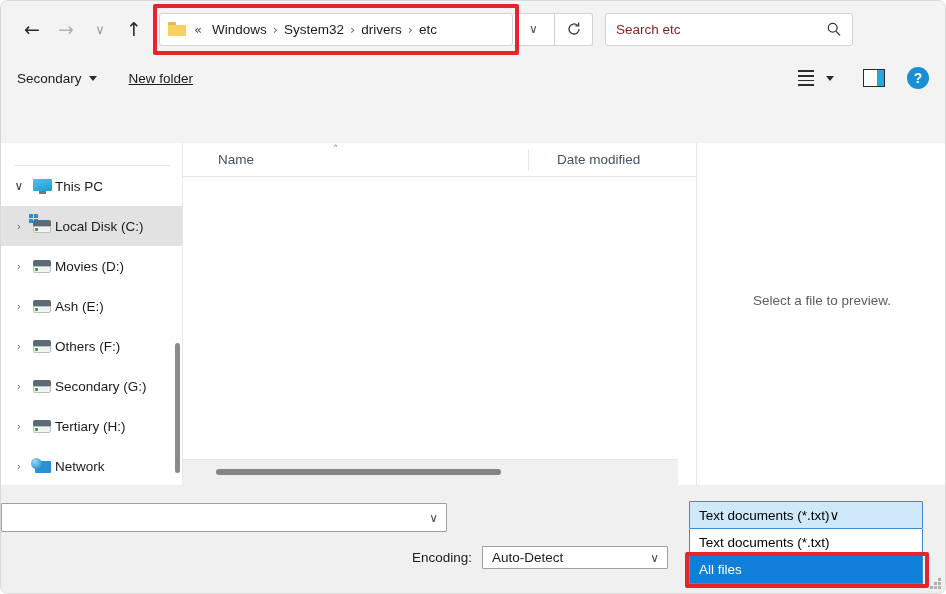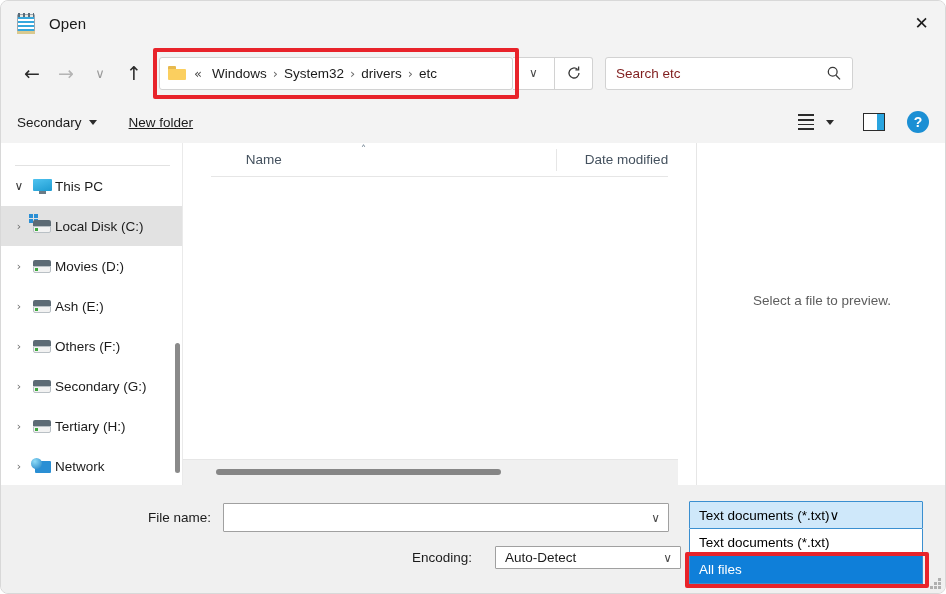--- a/index.html
+++ b/index.html
@@ -180,21 +180,21 @@
   .net-ico .fld { position: absolute; left: 4px; top: 3px; width: 16px; height: 12px;
     background: #2a8fd4; border-radius: 1px; }
   .net-ico .glb { position: absolute; left: 0; top: 0; width: 11px; height: 11px;
     background: radial-gradient(circle at 35% 30%, #8fdcf7, #1d7fc4); border-radius: 50%; }
   .side-scroll {
     position: absolute; right: 2px; top: 200px; width: 5px; height: 130px;
     background: #8a8a8a; border-radius: 3px;
   }
 
   
-  .filelist { flex: 1; background: #ffffff; position: relative; display: flex; flex-direction: column; align-items: center; }
+  .filelist { flex: 1; background: #ffffff; position: relative; display: flex; flex-direction: column; }
   .col-head {
     height: 34px; display: flex; align-items: center;
     border-bottom: 1px solid #e6e6e6; position: relative;
   }
   .col-name { width: 345px; padding-left: 35px; font-size: 13.5px; color: #44515e; position: relative; }
   .col-date { padding-left: 28px; font-size: 13.5px; color: #44515e; border-left: 1px solid #e6e6e6; height: 22px; line-height: 22px; }
   .sort-caret {
     position: absolute; left: 150px; top: -9px; color: #7a8b99; font-size: 11px;
     font-family: "DejaVu Sans", sans-serif;
   }
@@ -239,21 +239,21 @@
   .fname-combo { width: 446px; height: 29px; }
 
   .row-enc {
     position: absolute; left: 0; top: 58px; width: 946px; height: 29px;
     display: flex; align-items: center;
   }
   .lbl-enc {
     width: 481px; text-align: right; padding-right: 10px;
     font-size: 13.5px; color: #1b1b1b;
   }
-  .enc-combo { width: 186px; height: 23px; margin-left: 13px; }
+  .enc-combo { width: 186px; height: 23px; }
 
   
   .ftype-zone { position: absolute; left: 688px; top: 500px; width: 236px; }
   .ftype-combo {
     width: 234px; height: 28px; background: #cfe8fa;
     border: 1px solid #3a8fd0; border-radius: 1px;
     display: flex; align-items: center; padding: 0 8px 0 9px;
     font-size: 13.5px; color: #000000;
   }
   .ftype-list {
@@ -272,30 +272,20 @@
     display: grid; grid-template-columns: repeat(3, 3px); grid-template-rows: repeat(3, 3px); gap: 1px;
   }
   .resize-grip i { background: #b0b0b0; display: block; }
   .resize-grip i.off { background: transparent; }
 </style>
 </head>
 <body>
 
 <div class="dialog">
 
-  <div class="titlebar">
-    <div class="np-icon">
-      <div class="pad"></div>
-        <div class="body"></div>
-        <div class="spiral"></div>
-        <div class="base"></div>
-    </div>
-    <div class="title-text">Open</div>
-    <div class="close-btn">✕</div>
-  </div>
 
   <div class="navbar">
     <div class="nav-btn">←</div>
     <div class="nav-btn dim">→</div>
     <div class="nav-btn chev dim">∨</div>
     <div class="nav-btn">↑</div>
 
     <div class="crumb-wrap">
       <div class="breadcrumb">
         <div class="folder-ic">
@@ -476,21 +466,20 @@
       </div>
     </div>
 
     <div class="preview">
       <div class="preview-msg">Select a file to preview.</div>
     </div>
   </div>
 
   <div class="footer">
     <div class="row-file">
-      <div class="lbl-file">File name:</div>
       <div class="combo fname-combo">
         <span class="val"></span>
         <span class="cv">∨</span>
       </div>
     </div>
 
     <div class="row-enc">
       <div class="lbl-enc">Encoding:</div>
       <div class="combo enc-combo">
         <span class="val">Auto-Detect</span>

